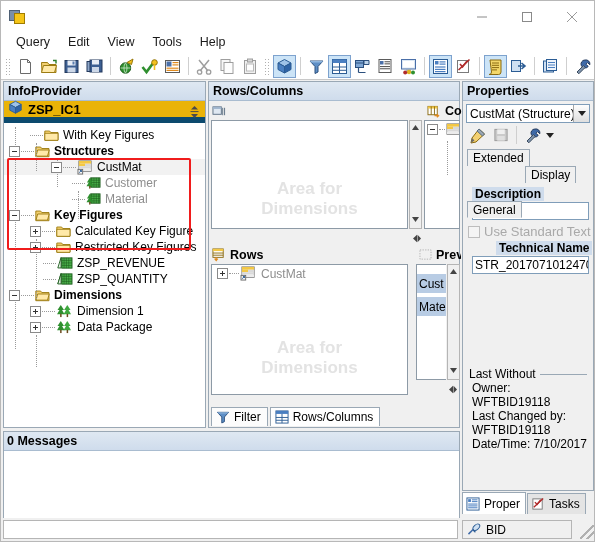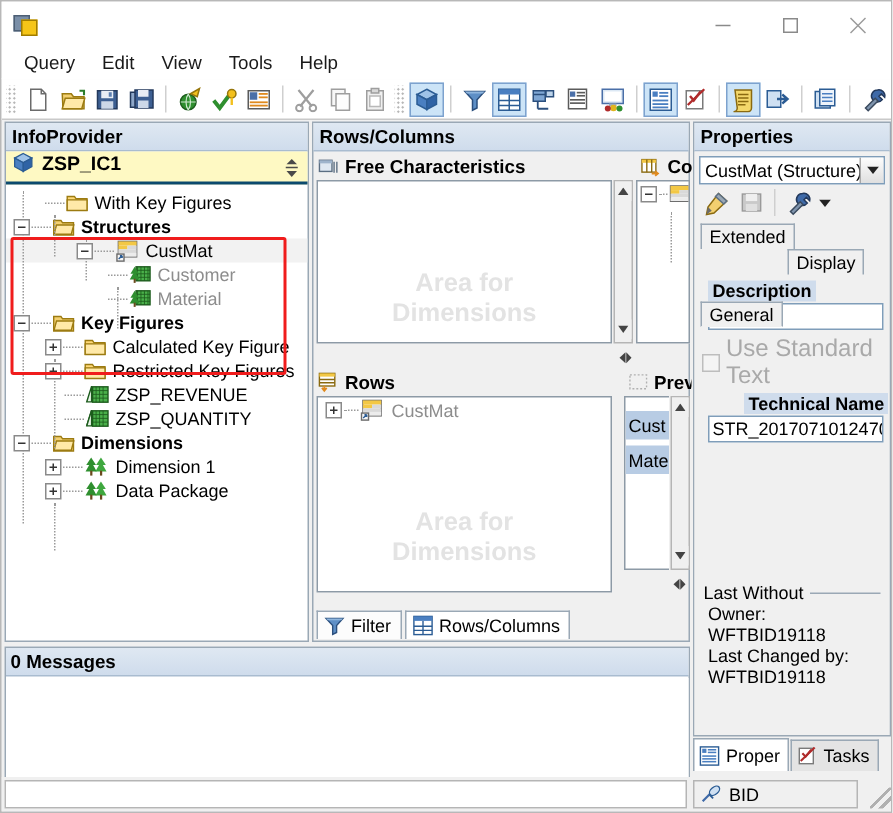--- a/index.html
+++ b/index.html
@@ -145,24 +145,24 @@
   
   .infoprovider {
     position: absolute;
     left: 2px; top: 0;
     width: 203px; height: 347px;
     background: #ffffff;
     border: 1px solid #9aa8b5;
   }
   .ip-head {
     height: 22px;
-    background: #fef9c3;
-    display: flex; 
+    background: #eab308;
+    display: flex; align-items: center;
     padding-left: 4px;
-    border-bottom: 2px solid #0c4a6e;
+    border-bottom: 6px solid #0c4a6e;
     position: relative;
   }
   .ip-head .cube { margin-right: 5px; }
   .ip-head .ip-name { font-weight: bold; font-size: 13px; }
   .ip-spin {
     position: absolute; right: 4px; top: 3px;
     width: 13px; height: 15px;
     display:flex; flex-direction:column; align-items:center; justify-content:center;
   }
   .tree {
@@ -376,21 +376,21 @@
     border: 1px solid #7f9db9;
     height: 18px;
     font-size: 12px;
     padding-left: 2px;
     display: flex; align-items: center;
     white-space: nowrap;
     overflow: hidden;
   }
   .pcheck {
     display: flex; align-items: center;
-    font-size: 16px; color: #a9a9a9;
+    font-size: 13px; color: #a9a9a9;
     margin: 4px 0 2px 5px;
   }
   .pcheck .box {
     width: 12px; height: 12px;
     border: 1px solid #bdbdbd;
     background: #f4f4f4;
     margin-right: 4px;
     flex: 0 0 auto;
   }
   .groupline {
@@ -949,21 +949,20 @@
 
         <div class="subpanel-title" style="position:absolute;left:0;top:1px;width:200px;">
           <span class="ti">
             <svg width="14" height="13" viewBox="0 0 15 14">
                 <rect x="1" y="2" width="9" height="8" fill="#dfe8f2" stroke="#5b6e82"></rect>
                 <rect x="1" y="2" width="9" height="2.2" fill="#9fb4cc"></rect>
                 <line x1="11.5" y1="3" x2="11.5" y2="11" stroke="#5b6e82"></line>
                 <line x1="13.5" y1="3" x2="13.5" y2="11" stroke="#5b6e82"></line>
               </svg>
           </span>
-          <span>Free Characteristics</span>
         </div>
         <div class="dropzone" style="position:absolute;left:2px;top:19px;width:197px;height:109px;">
           <div class="dz-watermark" style="top:58px;">Area for</div>
           <div class="dz-watermark" style="top:78px;">Dimensions</div>
         </div>
         <div class="vscroll" style="left:200px;top:19px;height:109px;">
           <div class="arr">
               <svg width="7" height="5" viewBox="0 0 7 5">
                 <path d="M3.5 0 L7 5 H0 Z" fill="#444"></path>
               </svg>
@@ -1180,20 +1179,21 @@
         </div>
 
         <div class="groupline" style="margin-top:93px;">
           <span>Last Without</span>
           <span class="rule"></span>
         </div>
         <div class="pinfo">Owner:</div>
         <div class="pinfo">WFTBID19118</div>
         <div class="pinfo">Last Changed by:</div>
         <div class="pinfo">WFTBID19118</div>
+        <div class="pinfo">Date/Time: 7/10/2017</div>
       </div>
     </div>
 
     <div class="messages">
       <div class="msg-cap">0 Messages</div>
       <div style="position:absolute;left:0;top:20px;right:0;bottom:0;background:#fff;"></div>
     </div>
 
     <div class="prop-tabstrip">
       <div class="dtab active">

